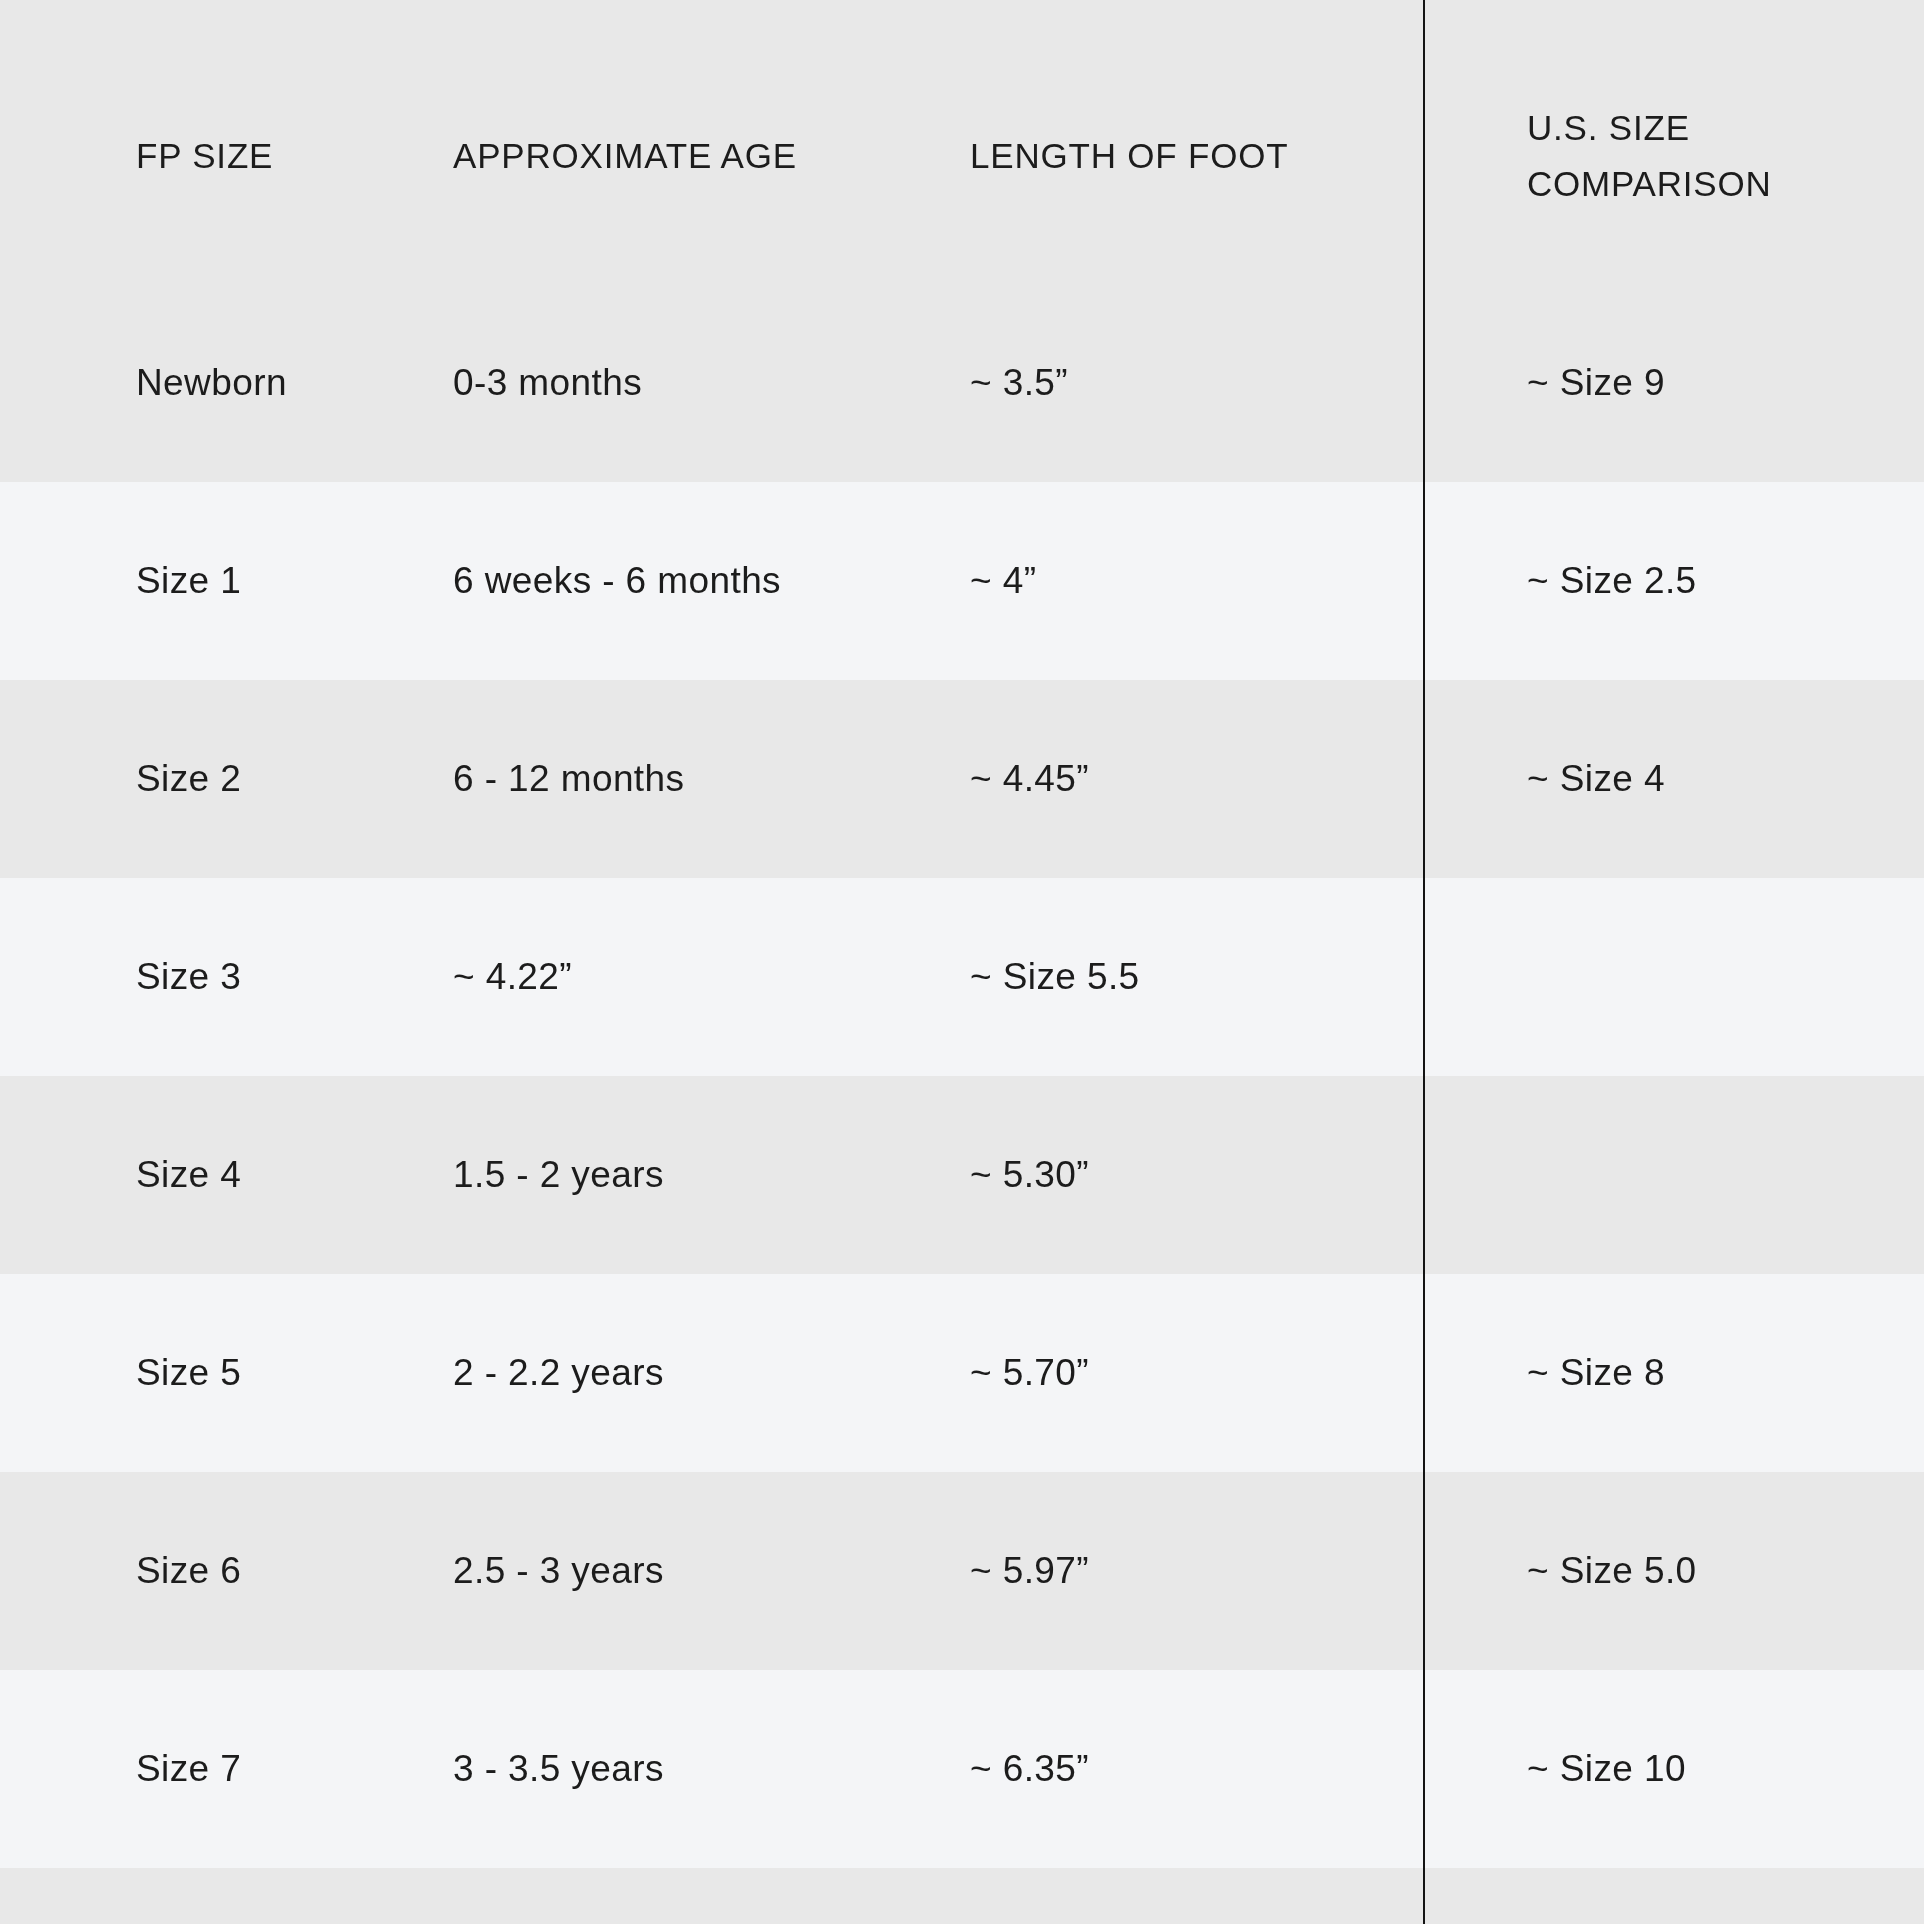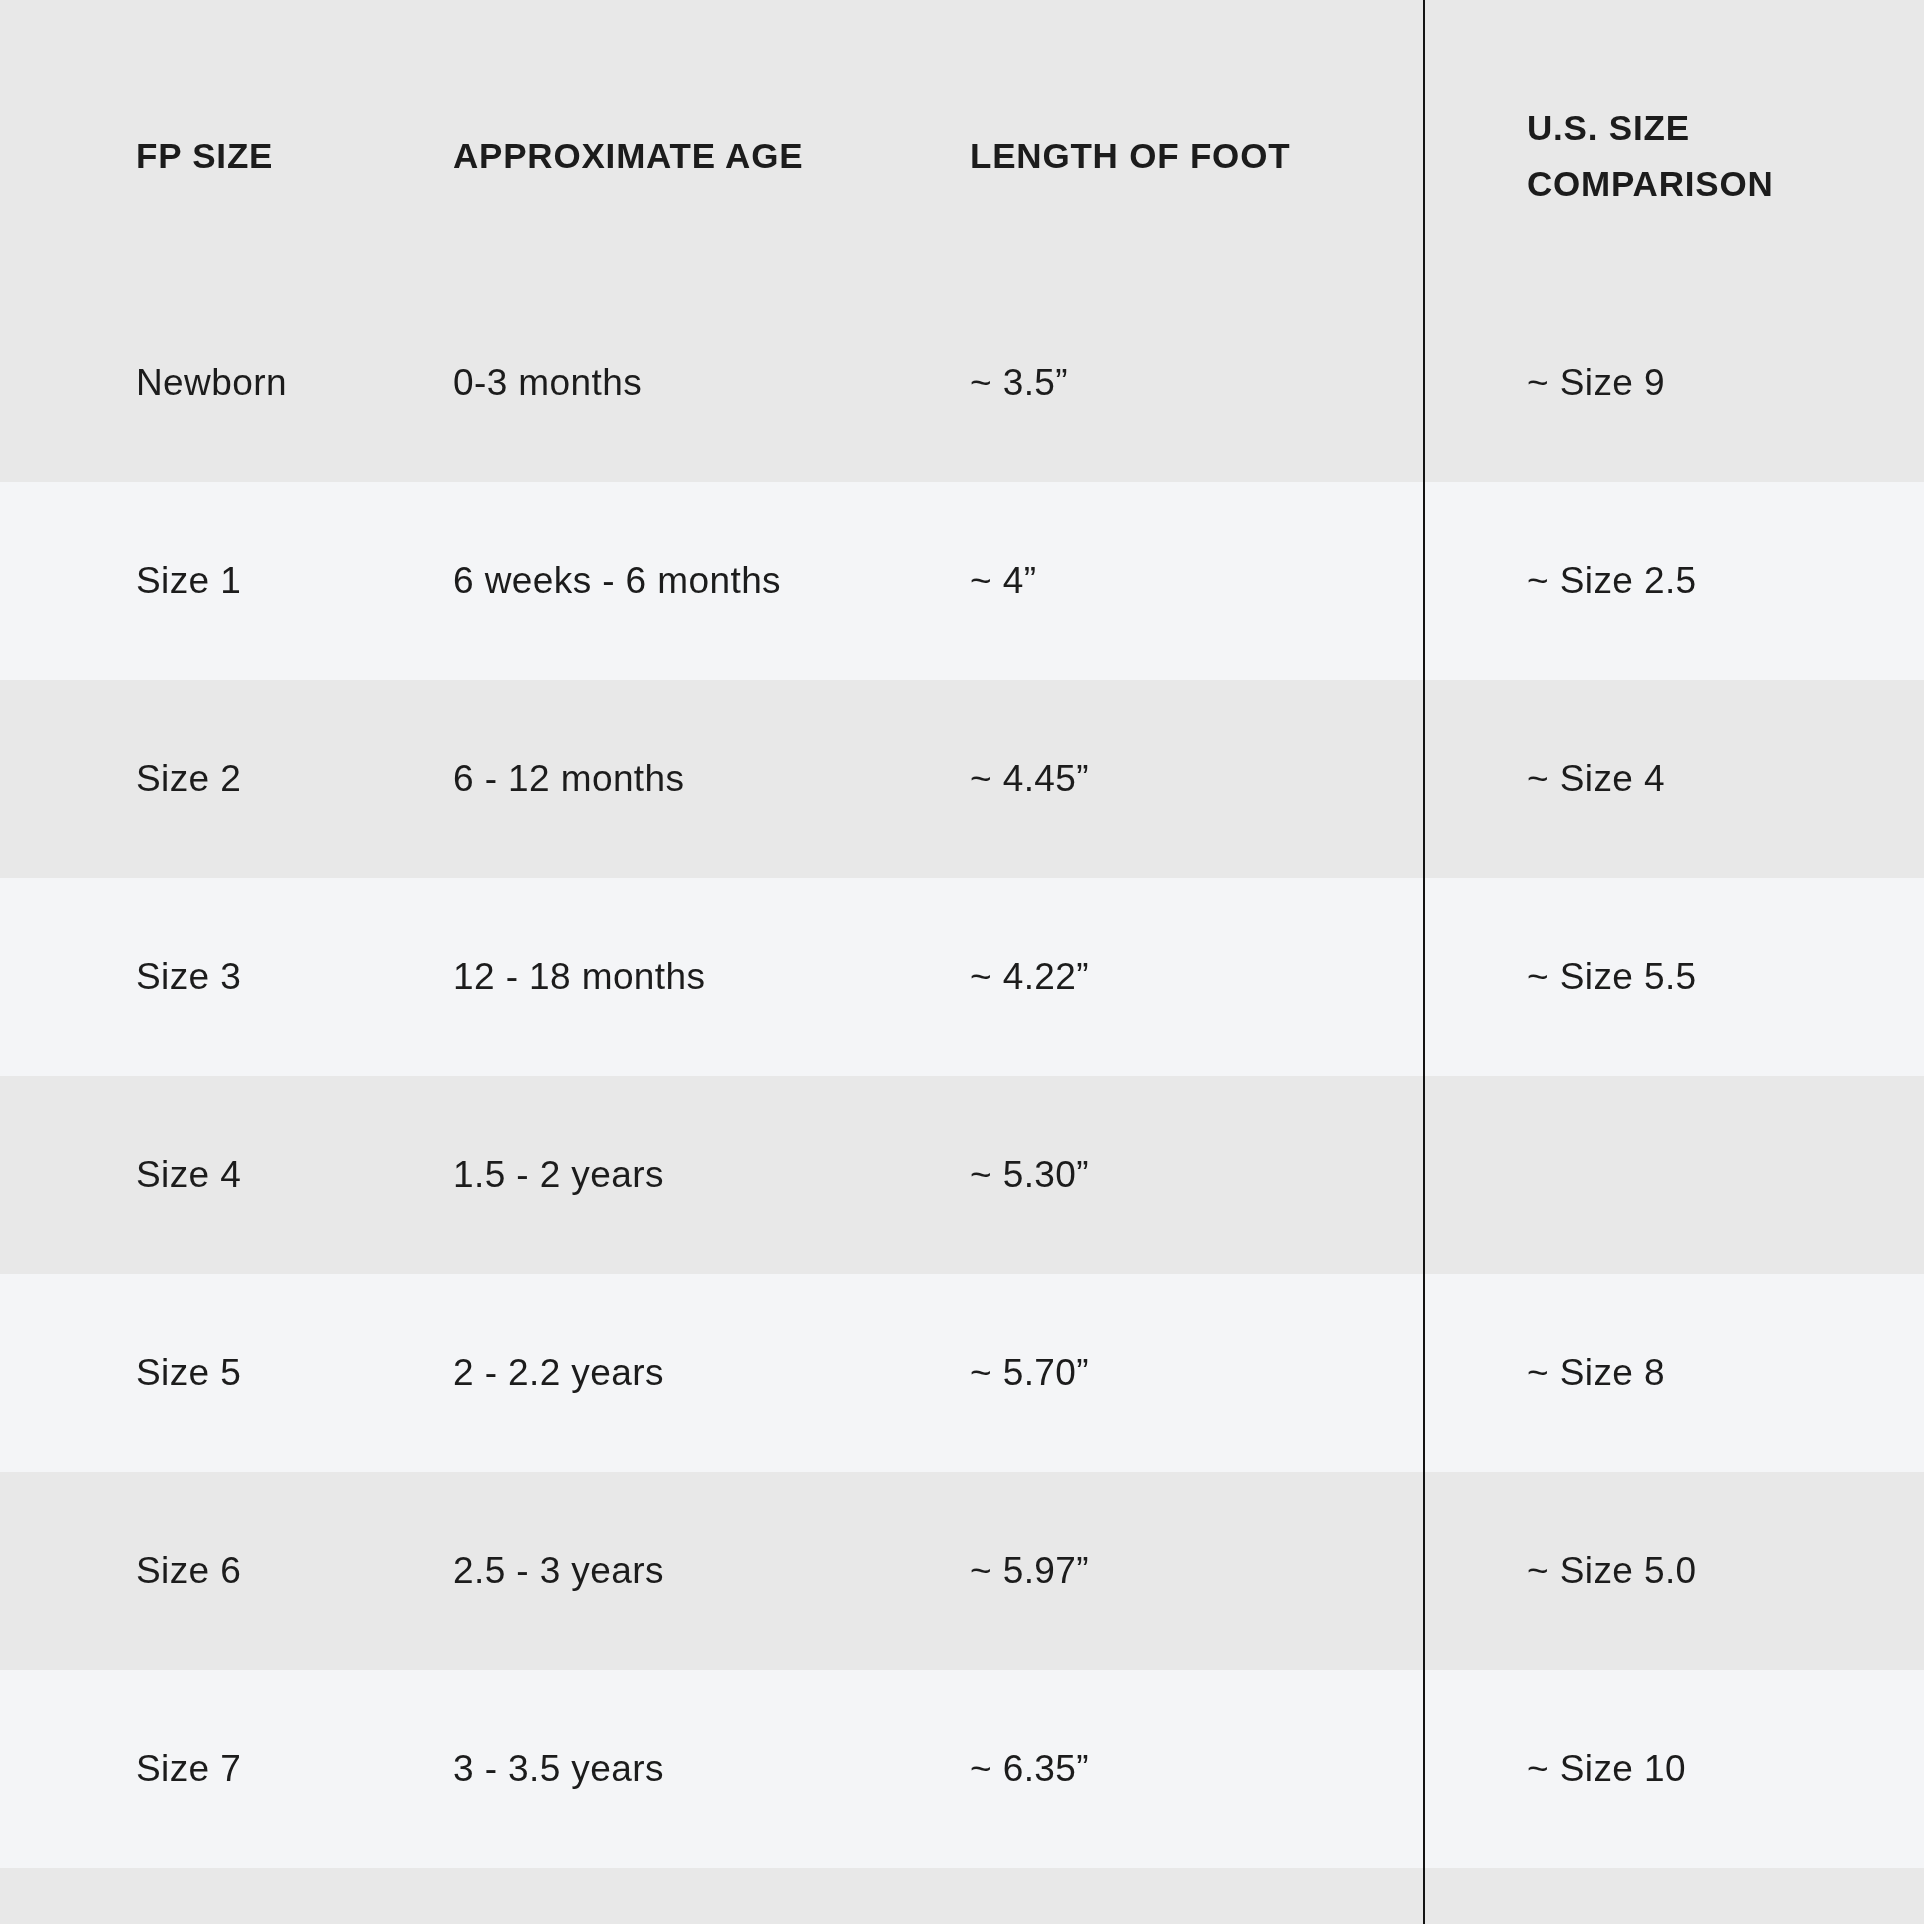--- a/index.html
+++ b/index.html
@@ -24,21 +24,21 @@
   .row{
     display:grid;
     grid-template-columns:317px 517px 557px 1fr;
     align-items:center;
     padding-left:136px;
     box-sizing:border-box;
   }
   .row.header{
     height:284px;
     background:var(--row-dark);
-    font-weight:bold;
+    font-weight:normal;
     font-size:35px;
     letter-spacing:0.8px;
     line-height:56px;
     padding-top:27px;
   }
   .row.body{
     height:198px;
     font-size:37px;
     letter-spacing:0.4px;
   }
@@ -83,21 +83,20 @@
 
   <div class="row body">
     <div class="cell">Size 2</div>
     <div class="cell">6 - 12 months</div>
     <div class="cell">~ 4.45”</div>
     <div class="cell">~ Size 4</div>
   </div>
 
   <div class="row body">
     <div class="cell">Size 3</div>
-    <div class="cell">12 - 18 months</div>
     <div class="cell">~ 4.22”</div>
     <div class="cell">~ Size 5.5</div>
   </div>
 
   <div class="row body">
     <div class="cell">Size 4</div>
     <div class="cell">1.5 - 2 years</div>
     <div class="cell">~ 5.30”</div>
   </div>
 

